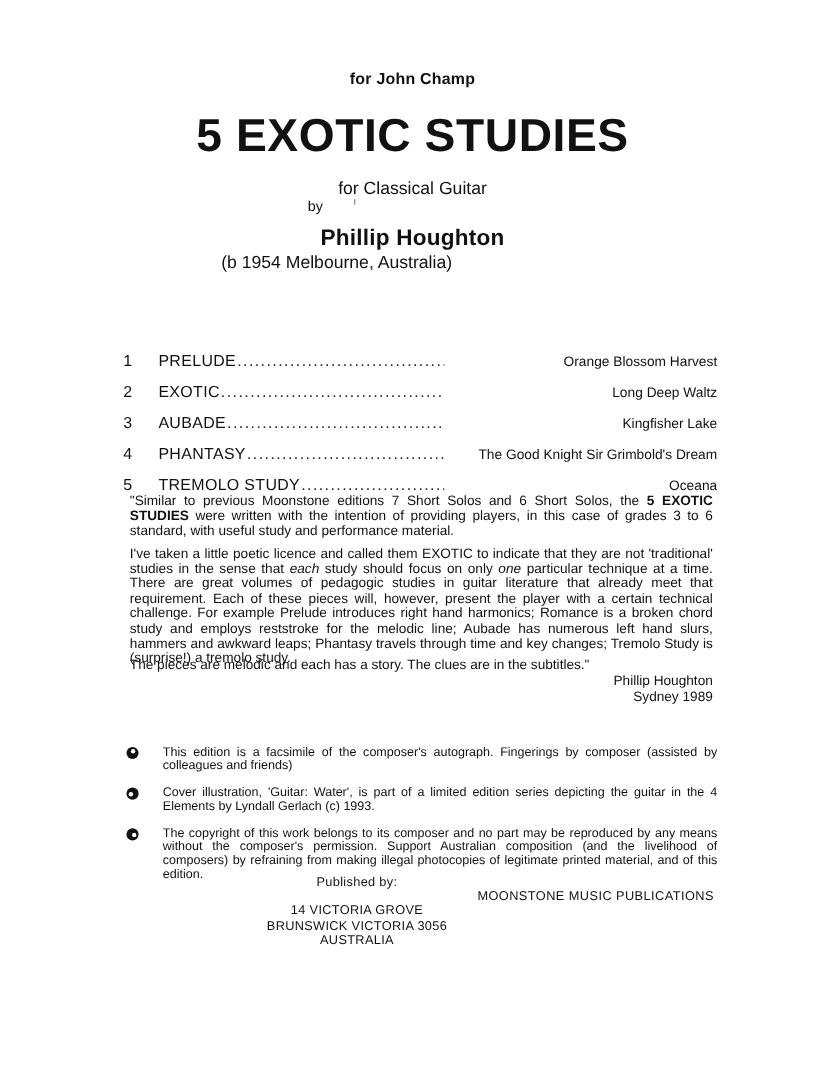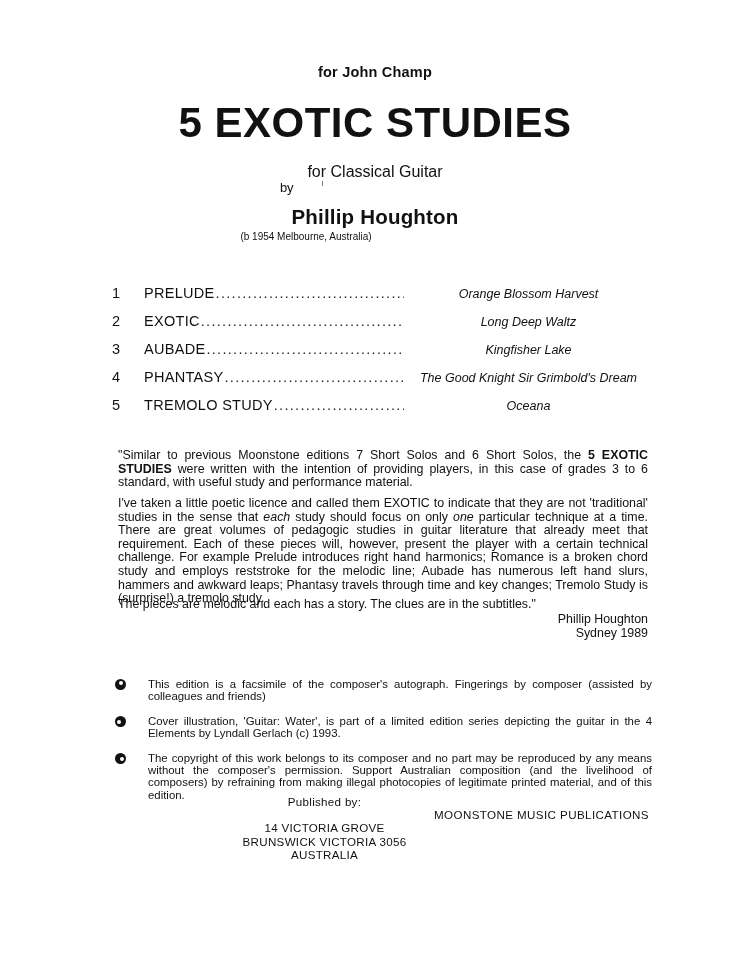--- a/index.html
+++ b/index.html
@@ -75,21 +75,21 @@
     font-size: 20.5px;
     font-weight: bold;
     letter-spacing: 0.2px;
   }
   .composer-dates {
     position: absolute;
     left: 0;
     top: 231px;
     width: 612px;
     text-align: center;
-    font-size: 10px;
+    font-size: 16px;
   }
 
   
   .toc {
     position: absolute;
     left: 112px;
     top: 285px;
     width: 540px;
   }
   .toc-row {
@@ -101,37 +101,37 @@
   .toc-num {
     width: 32px;
     flex: 0 0 32px;
     font-size: 14.5px;
   }
   .toc-title {
     flex: 0 0 auto;
     white-space: nowrap;
     font-size: 14.5px;
     letter-spacing: 0.3px;
+    margin-top: 36px;
   }
   .toc-leader {
     flex: 1 1 auto;
     overflow: hidden;
     white-space: nowrap;
     font-size: 14.5px;
     letter-spacing: 1.3px;
     margin: 0 1px;
     color: #222;
   }
   .toc-sub {
     flex: 0 0 247px;
     width: 247px;
-    text-align: center;
+    text-align: right;
     font-size: 12.5px;
     white-space: nowrap;
-    font-style: italic;
   }
 
   
   .prose {
     position: absolute;
     left: 118px;
     width: 530px;
     font-size: 12.4px;
     line-height: 13.6px;
     text-align: justify;

